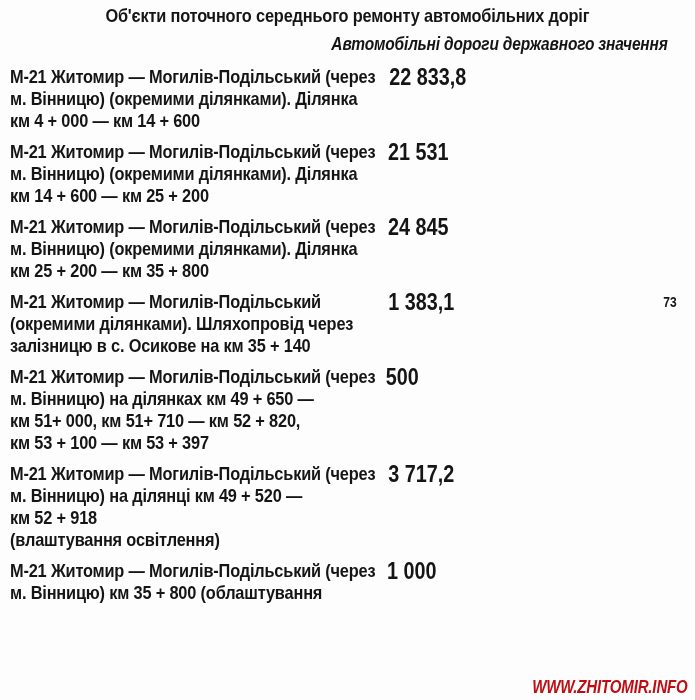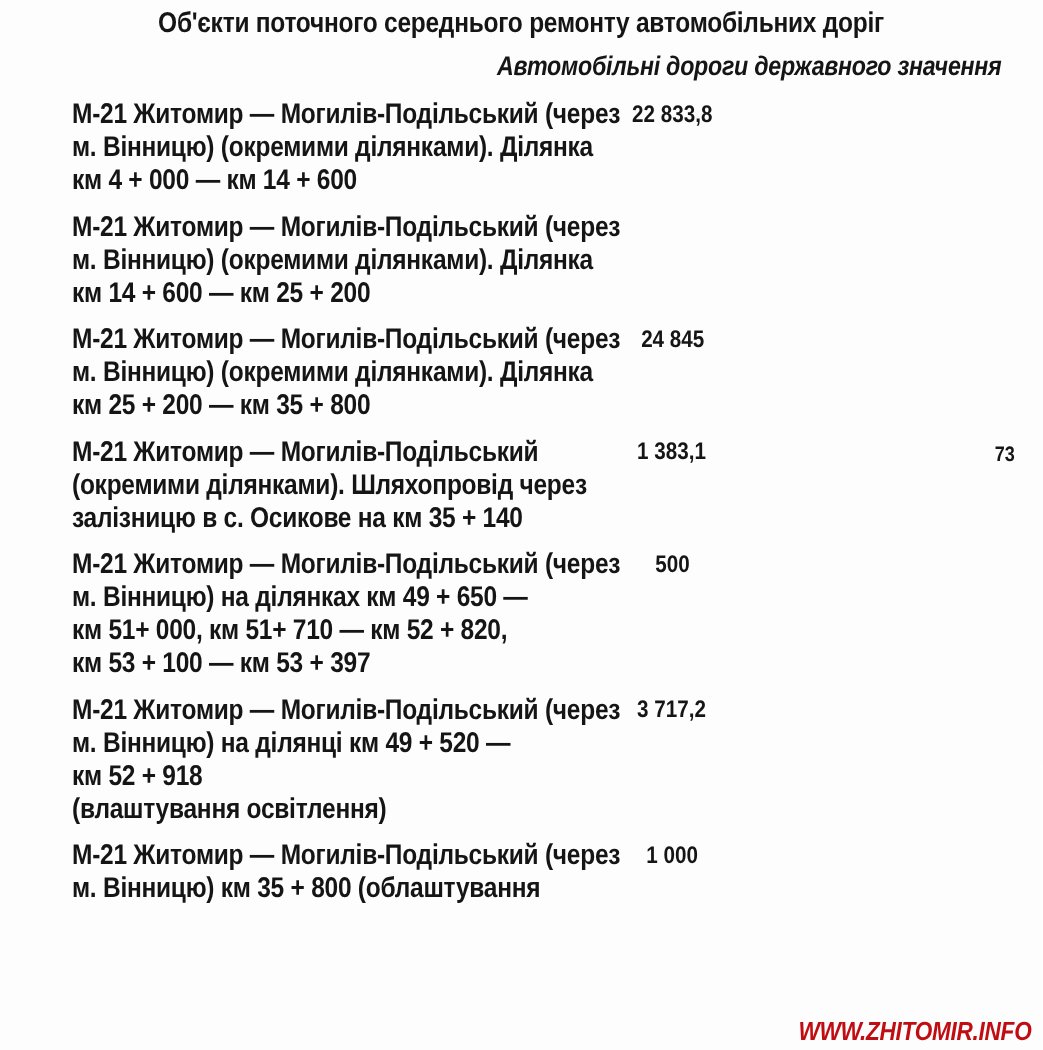--- a/index.html
+++ b/index.html
@@ -39,35 +39,33 @@
     line-height: 22px;
     font-style: italic;
     letter-spacing: -0.2px;
   }
   .rows {
     margin-top: 11px;
   }
   .row {
     position: relative;
     margin-bottom: 9px;
-    padding-left: 38px;
   }
   .desc-cell {
     margin-left: 10px;
     font-size: 19px;
     line-height: 22px;
     letter-spacing: -0.2px;
   }
   .val-cell {
     position: absolute;
     left: 383px;
     top: 0;
     width: 130px;
-    text-align: center;
-    font-size: 16px;
+    font-size: 23px;
     line-height: 22px;
   }
   .extra-cell {
     position: absolute;
     right: 18px;
     top: 0;
     width: 70px;
     text-align: right;
     font-size: 14px;
     line-height: 22px;
@@ -96,20 +94,21 @@
 м. Вінницю) (окремими ділянками). Ділянка
 км 4 + 000 — км 14 + 600</span></div>
     <div class="val-cell"><span class="cond origin-center">22 833,8</span></div>
     <div class="extra-cell"><span class="cond origin-right"></span></div>
   </div>
 
   <div class="row">
     <div class="desc-cell"><span class="cond origin-left">М-21 Житомир — Могилів-Подільський (через
 м. Вінницю) (окремими ділянками). Ділянка
 км 14 + 600 — км 25 + 200</span></div>
+    <div class="val-cell"><span class="cond origin-center">21 531</span></div>
     <div class="extra-cell"><span class="cond origin-right"></span></div>
   </div>
 
   <div class="row">
     <div class="desc-cell"><span class="cond origin-left">М-21 Житомир — Могилів-Подільський (через
 м. Вінницю) (окремими ділянками). Ділянка
 км 25 + 200 — км 35 + 800</span></div>
     <div class="val-cell"><span class="cond origin-center">24 845</span></div>
     <div class="extra-cell"><span class="cond origin-right"></span></div>
   </div>

